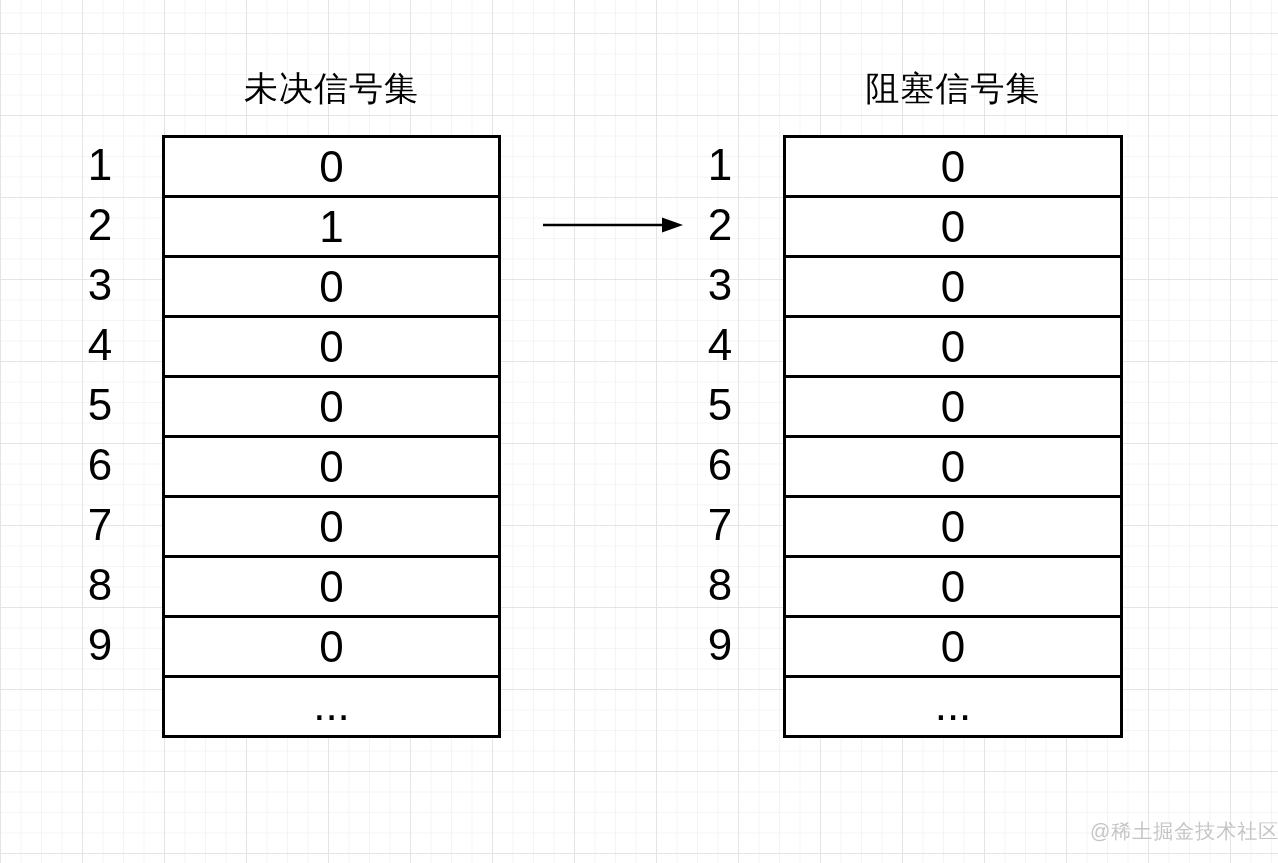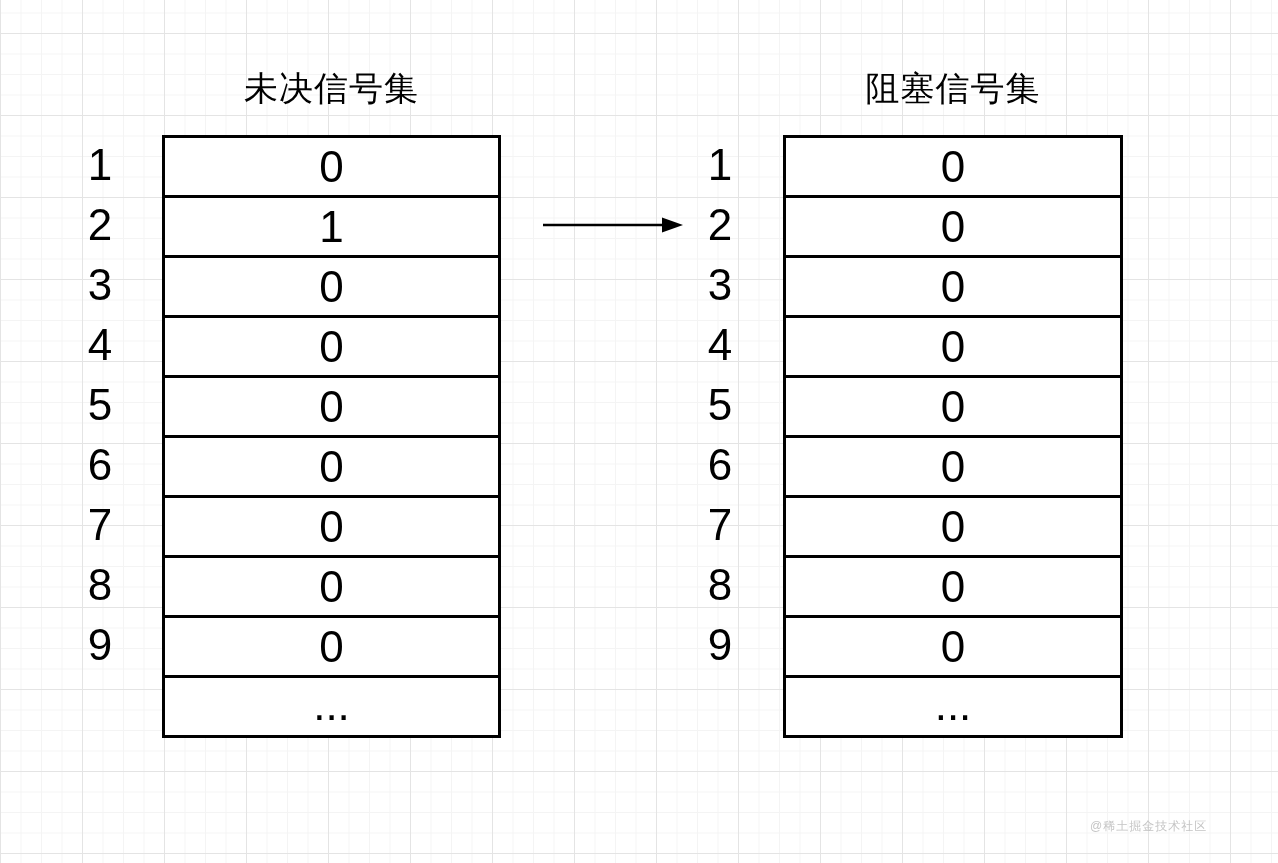--- a/index.html
+++ b/index.html
@@ -84,21 +84,21 @@
     left: 540px;
     top: 210px;
     width: 148px;
     height: 30px;
   }
 
   .watermark {
     position: absolute;
     left: 1090px;
     top: 818px;
-    font-size: 12px;
+    font-size: 20px;
     color: var(--watermark);
     letter-spacing: 1px;
     white-space: nowrap;
   }
 </style>
 </head>
 <body>
 
 <div class="canvas">
 

